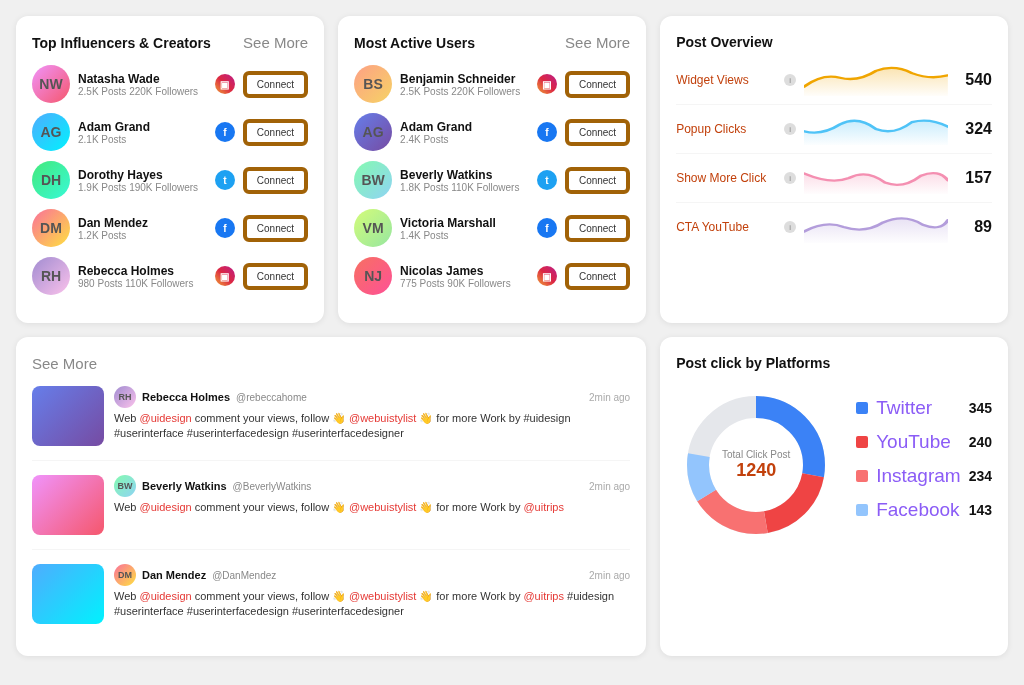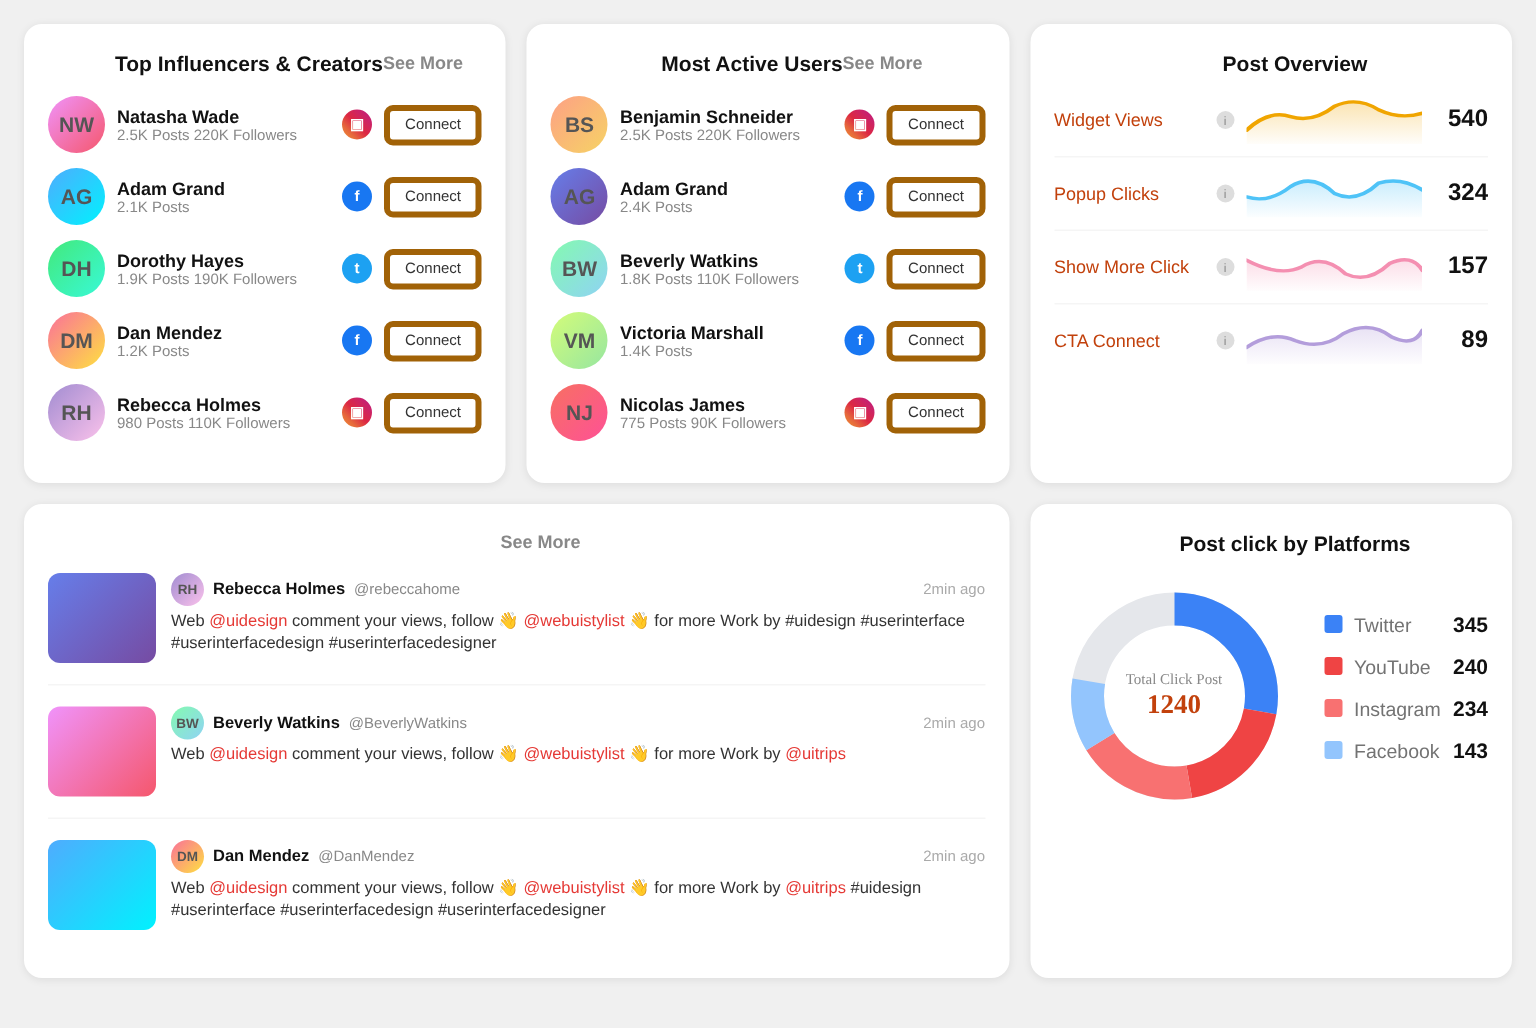--- a/index.html
+++ b/index.html
@@ -17,35 +17,33 @@
       gap: 14px;
     }
     .card {
       background: #fff;
       border-radius: 12px;
       padding: 18px 16px;
       box-shadow: 0 1px 6px rgba(0,0,0,0.08);
     }
     .card-header {
       display: flex;
-      justify-content: center;
+      justify-content: space-between;
       align-items: center;
       margin-bottom: 14px;
-      margin-left: 32px;
     }
     .card-title {
       font-size: 14px;
       font-weight: 700;
       color: #111;
     }
     .see-more {
-      font-size: 12px;
+      font-size: 15px;
       color: #888;
       cursor: pointer;
-      font-weight: bold;
     }
     
     .user-item {
       display: flex;
       align-items: center;
       margin-bottom: 10px;
       gap: 8px;
     }
     .user-avatar {
       width: 38px;
@@ -226,21 +224,20 @@
       display: flex;
       align-items: center;
       gap: 20px;
       margin-top: 8px;
     }
     .donut-wrapper {
       position: relative;
       width: 160px;
       height: 160px;
       flex-shrink: 0;
-      font-family: Liberation Serif, serif;
     }
     .donut-center {
       position: absolute;
       top: 50%;
       left: 50%;
       transform: translate(-50%, -50%);
       text-align: center;
     }
     .donut-center-label {
       font-size: 10px;
@@ -260,22 +257,22 @@
       gap: 8px;
       margin-bottom: 12px;
     }
     .legend-dot {
       width: 12px;
       height: 12px;
       border-radius: 2px;
       flex-shrink: 0;
     }
     .legend-name {
-      font-size: 13px;
-      color: #737373;
+      font-size: 19px;
+      color: #8b5cf6;
       flex: 1;
     }
     .legend-value {
       font-size: 14px;
       font-weight: 700;
       color: #111;
     }
 
     
     .av1 { background: linear-gradient(135deg, #f093fb, #f5576c); }
@@ -466,21 +463,21 @@
               <stop offset="100%" stop-color="#f48fb1" stop-opacity="0.02"></stop>
             </linearGradient>
           </defs>
           <path d="M0,10 Q15,20 25,14 Q35,6 45,18 Q55,24 65,12 Q75,6 80,16 L80,28 L0,28 Z" fill="url(#fill2)"></path>
           <path d="M0,10 Q15,20 25,14 Q35,6 45,18 Q55,24 65,12 Q75,6 80,16" fill="none" stroke="#f48fb1" stroke-width="2" stroke-linecap="round"></path>
         </svg>
         <span class="metric-value">157</span>
       </div>
 
       <div class="metric-row">
-        <span class="metric-label">CTA Connect</span>
+        <span class="metric-label">CTA YouTube</span>
         <div class="metric-info">i</div>
         <svg class="metric-chart" viewBox="0 0 80 28" preserveAspectRatio="none">
           <defs>
             <linearGradient id="fill3" x1="0" y1="0" x2="0" y2="1">
               <stop offset="0%" stop-color="#b39ddb" stop-opacity="0.3"></stop>
               <stop offset="100%" stop-color="#b39ddb" stop-opacity="0.02"></stop>
             </linearGradient>
           </defs>
           <path d="M0,18 Q12,8 22,14 Q34,20 44,10 Q56,2 66,12 Q76,18 80,8 L80,28 L0,28 Z" fill="url(#fill3)"></path>
           <path d="M0,18 Q12,8 22,14 Q34,20 44,10 Q56,2 66,12 Q76,18 80,8" fill="none" stroke="#b39ddb" stroke-width="2" stroke-linecap="round"></path>

